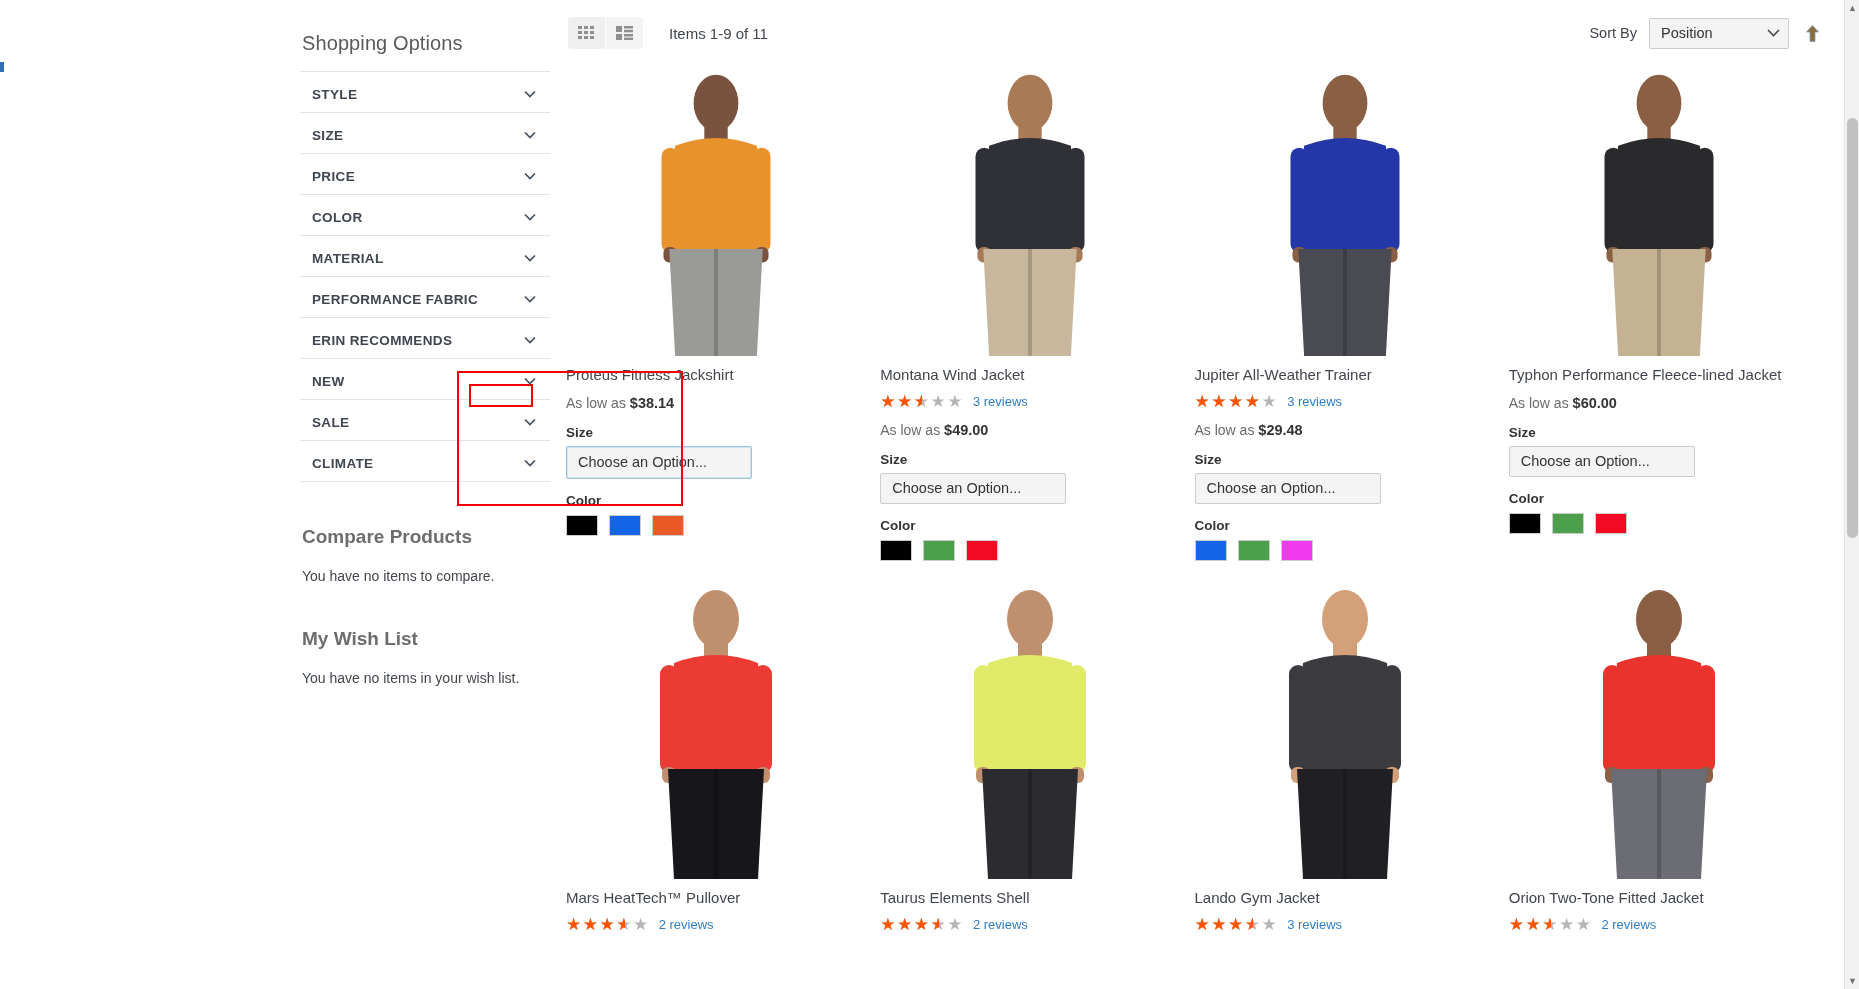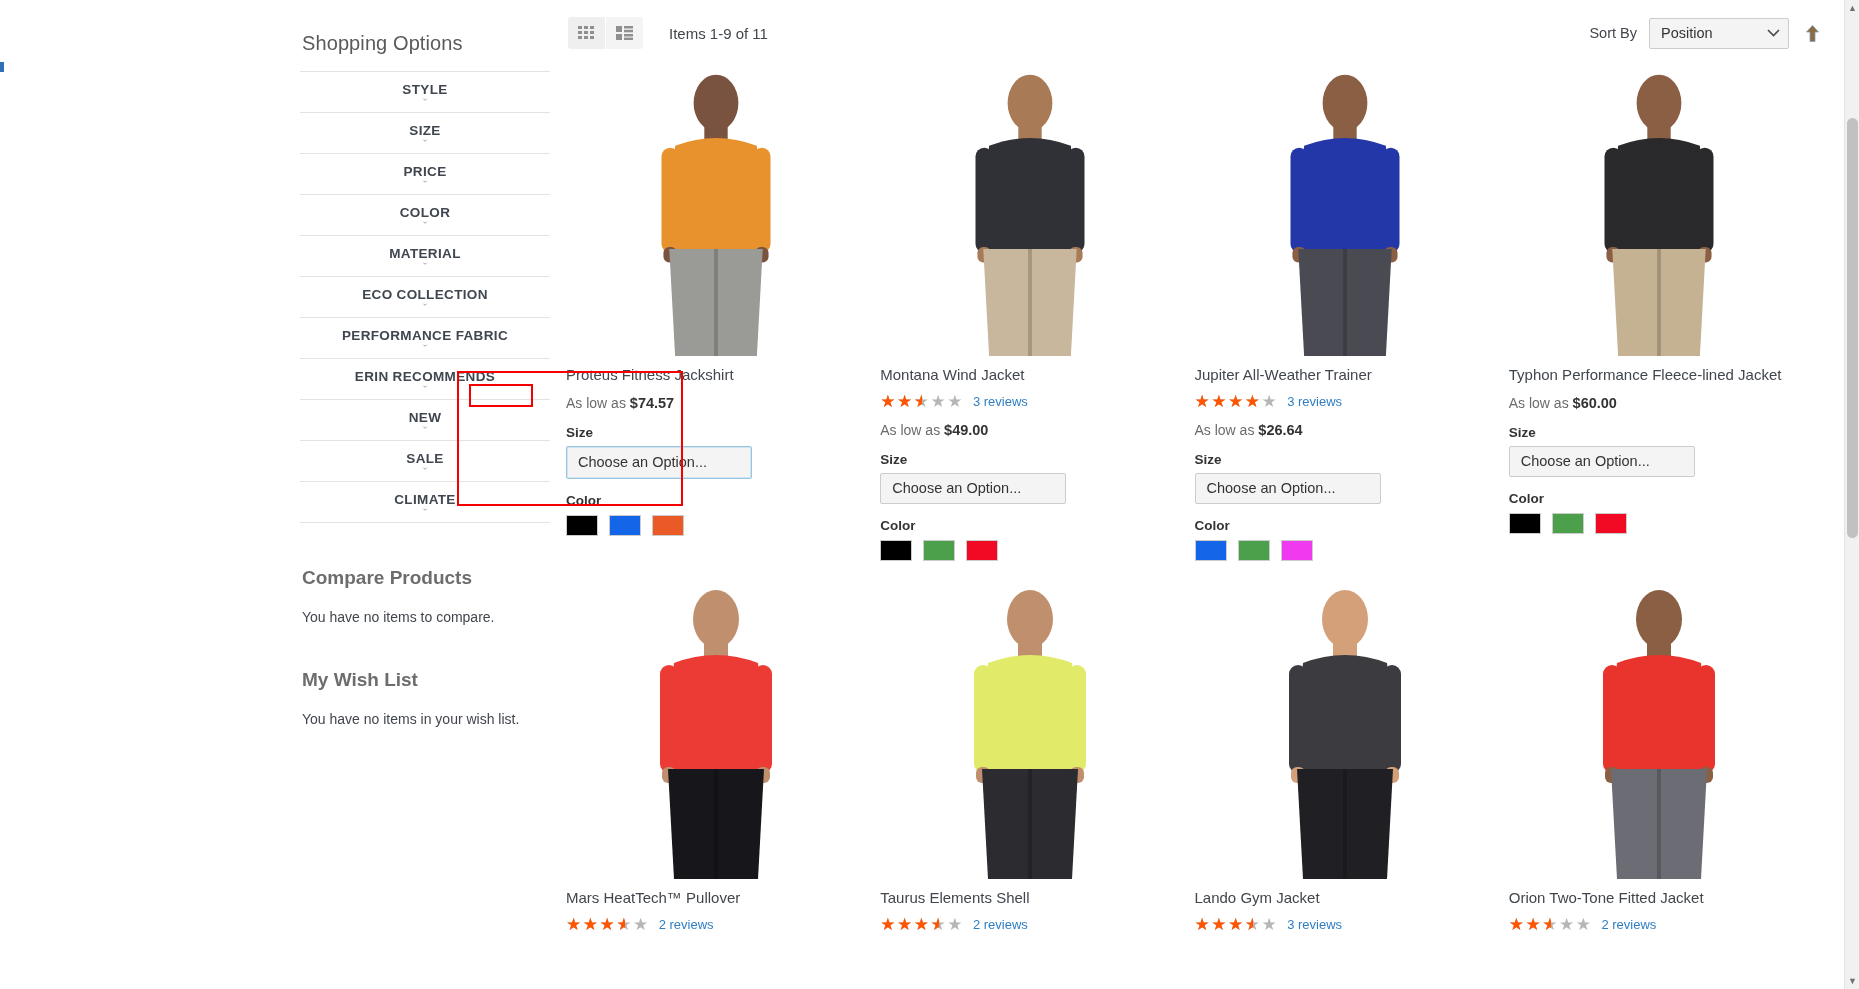--- a/index.html
+++ b/index.html
@@ -23,26 +23,25 @@
   .leftgutter { width: 300px; flex: 0 0 300px; }
 
   
   .sidebar { width: 250px; flex: 0 0 250px; padding-top: 22px; }
   .sidebar-title {
     font-size: 20px; font-weight: 400; color: #5a5a5a;
     margin: 0 0 16px 2px; letter-spacing: .1px;
   }
   .filter-list { border-top: 1px solid #e3e3e3; }
   .filter-item {
-    display: flex; align-items: center; justify-content: space-between;
+    display: flex; align-items: flex-end; justify-content: space-between;
     padding: 10px 12px 10px 12px;
     border-bottom: 1px solid #e3e3e3;
     cursor: pointer;
     height: 41px;
-    flex-direction: column;
   }
   .filter-label {
     font-size: 13.5px; font-weight: 700; color: #40464f;
     letter-spacing: .35px; text-transform: uppercase;
   }
   .chev {
     width: 16px; height: 16px; display: block;
     color: #46505e;
   }
   .block-head {
@@ -197,26 +196,20 @@
           </svg>
         </div>
         <div class="filter-item">
           <span class="filter-label">COLOR</span>
           <svg class="chev" viewBox="0 0 16 16">
             <path d="M3 5.5 L8 10.5 L13 5.5" stroke="currentColor" stroke-width="1.7" fill="none"></path>
           </svg>
         </div>
         <div class="filter-item">
           <span class="filter-label">MATERIAL</span>
-          <svg class="chev" viewBox="0 0 16 16">
-            <path d="M3 5.5 L8 10.5 L13 5.5" stroke="currentColor" stroke-width="1.7" fill="none"></path>
-          </svg>
-        </div>
-        <div class="filter-item">
-          <span class="filter-label">ECO COLLECTION</span>
           <svg class="chev" viewBox="0 0 16 16">
             <path d="M3 5.5 L8 10.5 L13 5.5" stroke="currentColor" stroke-width="1.7" fill="none"></path>
           </svg>
         </div>
         <div class="filter-item">
           <span class="filter-label">PERFORMANCE FABRIC</span>
           <svg class="chev" viewBox="0 0 16 16">
             <path d="M3 5.5 L8 10.5 L13 5.5" stroke="currentColor" stroke-width="1.7" fill="none"></path>
           </svg>
         </div>
@@ -310,21 +303,21 @@
               <ellipse cx="100" cy="40" rx="23" ry="29" fill="#7a5340"></ellipse>
               <rect x="88" y="62" width="24" height="18" fill="#7a5340"></rect>
               <path d="M58 84 Q100 68 142 84 L152 190 L48 190 Z" fill="#e8922e"></path>
               <rect x="44" y="86" width="18" height="108" rx="9" fill="#e8922e"></rect>
               <rect x="138" y="86" width="18" height="108" rx="9" fill="#e8922e"></rect>
               <rect x="46" y="188" width="14" height="16" rx="6" fill="#7a5340"></rect>
               <rect x="140" y="188" width="14" height="16" rx="6" fill="#7a5340"></rect>
               <path d="M52 190 L148 190 L142 300 L58 300 Z" fill="#9a9a96"></path>
               <rect x="98" y="190" width="4" height="110" fill="rgba(0,0,0,.18)"></rect>
             </svg>
-          </div><div class="pname">Proteus Fitness Jackshirt</div><div class="priceline"><span>As low as</span> <b>$74.57</b></div><span class="optlabel">Size</span><select class="opt focused"><option>Choose an Option...</option></select><span class="optlabel">Color</span><div class="swatches">
+          </div><div class="pname">Proteus Fitness Jackshirt</div><div class="priceline"><span>As low as</span> <b>$38.14</b></div><span class="optlabel">Size</span><select class="opt focused"><option>Choose an Option...</option></select><span class="optlabel">Color</span><div class="swatches">
             <span class="sw" style="background:#000000"></span>
             <span class="sw" style="background:#1565e8"></span>
             <span class="sw" style="background:#ea5a26"></span>
           </div></div>
         <div class="card"><div class="photo">
             <svg width="200" height="292" viewBox="0 0 200 300">
               <rect width="200" height="300" fill="#ffffff"></rect>
               <ellipse cx="100" cy="40" rx="23" ry="29" fill="#a87a56"></ellipse>
               <rect x="88" y="62" width="24" height="18" fill="#a87a56"></rect>
               <path d="M58 84 Q100 68 142 84 L152 190 L48 190 Z" fill="#2f3136"></path>
@@ -352,21 +345,21 @@
               <rect x="44" y="86" width="18" height="108" rx="9" fill="#2437a8"></rect>
               <rect x="138" y="86" width="18" height="108" rx="9" fill="#2437a8"></rect>
               <rect x="46" y="188" width="14" height="16" rx="6" fill="#8a5f44"></rect>
               <rect x="140" y="188" width="14" height="16" rx="6" fill="#8a5f44"></rect>
               <path d="M52 190 L148 190 L142 300 L58 300 Z" fill="#4a4a52"></path>
               <rect x="98" y="190" width="4" height="110" fill="rgba(0,0,0,.18)"></rect>
             </svg>
           </div><div class="pname">Jupiter All-Weather Trainer</div><div class="ratingline">
             <span class="stars"><span class="bg">★★★★★</span><span class="fg" style="width:80%">★★★★★</span></span>
             <span class="reviews">3 reviews</span>
-          </div><div class="priceline"><span>As low as</span> <b>$26.64</b></div><span class="optlabel">Size</span><select class="opt"><option>Choose an Option...</option></select><span class="optlabel">Color</span><div class="swatches">
+          </div><div class="priceline"><span>As low as</span> <b>$29.48</b></div><span class="optlabel">Size</span><select class="opt"><option>Choose an Option...</option></select><span class="optlabel">Color</span><div class="swatches">
             <span class="sw" style="background:#1565e8"></span>
             <span class="sw" style="background:#4ca04c"></span>
             <span class="sw" style="background:#f03af0"></span>
           </div></div>
         <div class="card"><div class="photo">
             <svg width="200" height="292" viewBox="0 0 200 300">
               <rect width="200" height="300" fill="#ffffff"></rect>
               <ellipse cx="100" cy="40" rx="23" ry="29" fill="#8a5f44"></ellipse>
               <rect x="88" y="62" width="24" height="18" fill="#8a5f44"></rect>
               <path d="M58 84 Q100 68 142 84 L152 190 L48 190 Z" fill="#2a2a2c"></path>

